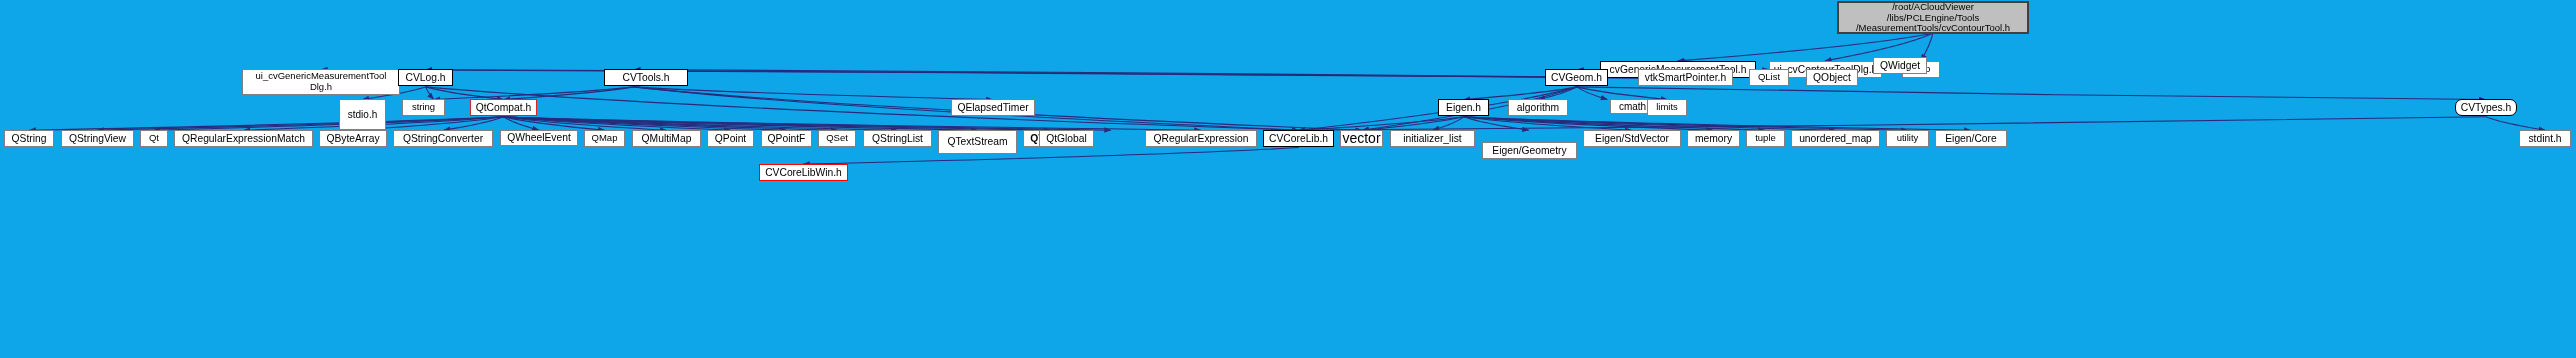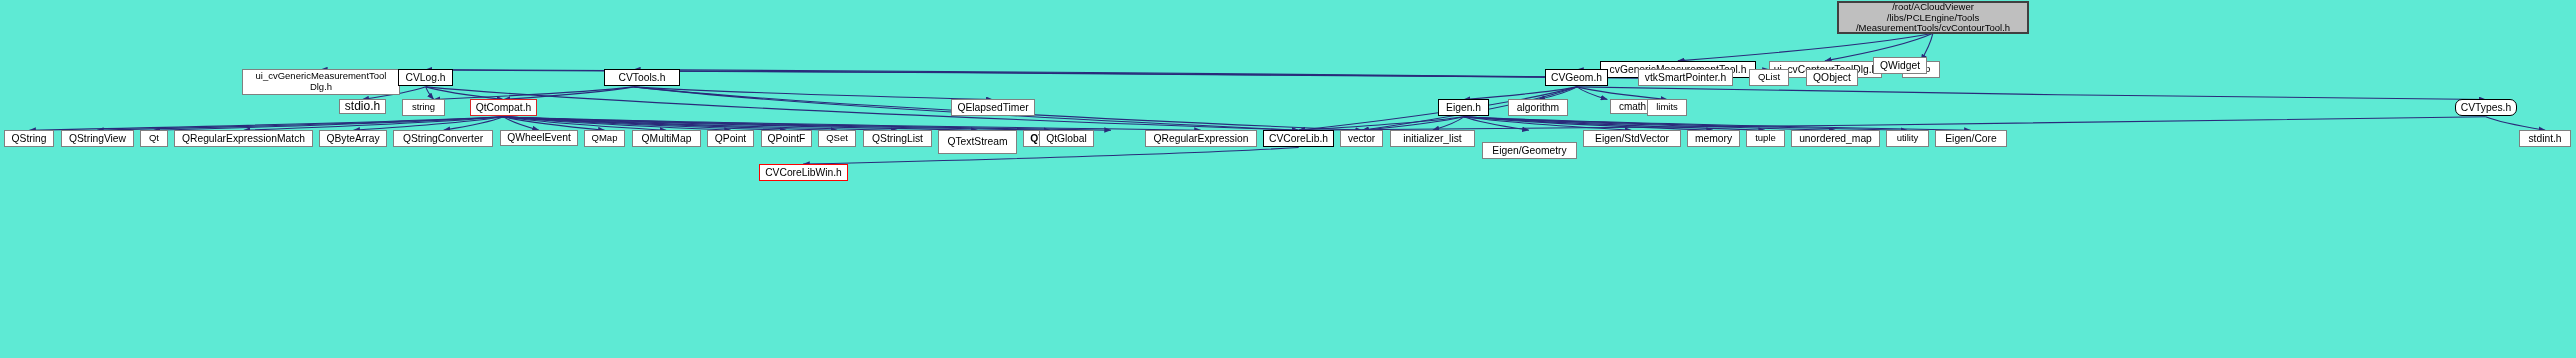--- a/index.html
+++ b/index.html
@@ -1,16 +1,16 @@
 <!DOCTYPE html>
 <html style="font-size:12.6px"><head>
 <meta charset="utf-8">
 <style>
   html,body{margin:0;padding:0;background:#ffffff;}
-  #graph{position:relative;width:2576px;height:359px;background:#5eead4;
+  #graph{position:relative;width:2576px;height:359px;background:#0ea5e9;
          font-family:"Liberation Sans",sans-serif;}
   svg{position:absolute;left:0;top:0;width:2576px;height:359px;overflow:visible;}
   .node{position:absolute;box-sizing:border-box;display:flex;align-items:center;
         justify-content:center;text-align:center;background:#ffffff;
         border:0.8px solid #808080;color:#000000;line-height:1.12;
         font-size:10.3px;white-space:pre;}
   .node.root{background:#bfbfbf;border:0.8px solid #404040;outline:0.8px solid #404040;}
   .node.bold{border:1.6px solid #000000;}
   .node.red{border:0.8px solid #d62728;color:#000000;}
   .node.red.thick{border:1.6px solid #ff0000;}
@@ -88,27 +88,27 @@
   <div id="nodes">
       <div class="node root" style="left: 1838px; top: 2.4px; width: 190px; height: 31px; font-size: 9.5px;">/root/ACloudViewer
 /libs/PCLEngine/Tools
 /MeasurementTools/cvContourTool.h</div>
       <div class="node bold" style="left: 1600px; top: 61px; width: 156px; height: 17.3px;">cvGenericMeasurementTool.h</div>
       <div class="node" style="left: 1769px; top: 61px; width: 113px; height: 17.3px;">ui_cvContourToolDlg.h</div>
       <div class="node" style="left: 1902px; top: 61px; width: 38px; height: 17.3px; font-size: 9.5px;">map</div>
       <div class="node" style="left: 242px; top: 69px; width: 158px; height: 26px; font-size: 9.5px;">ui_cvGenericMeasurementTool
 Dlg.h</div>
       <div class="node bold" style="left: 398px; top: 69px; width: 55px; height: 17.3px;">CVLog.h</div>
-      <div class="node bold" style="left: 604px; top: 69px; width: 76px; height: 17.3px;">CVTools.h</div>
+      <div class="node bold" style="left: 604px; top: 69px; width: 84px; height: 17.3px;">CVTools.h</div>
       <div class="node bold" style="left: 1545px; top: 69px; width: 63px; height: 17.3px;">CVGeom.h</div>
       <div class="node" style="left: 1638px; top: 69px; width: 95px; height: 17.3px;">vtkSmartPointer.h</div>
       <div class="node" style="left: 1749px; top: 69px; width: 40px; height: 17.3px; font-size: 9.5px;">QList</div>
       <div class="node" style="left: 1806px; top: 69px; width: 52px; height: 17.3px;">QObject</div>
       <div class="node" style="left: 1873px; top: 57px; width: 54px; height: 17.3px;">QWidget</div>
-      <div class="node" style="left: 339px; top: 99px; width: 47px; height: 15px; font-size: 12px;">stdio.h</div>
+      <div class="node" style="left: 339px; top: 99px; width: 47px; height: 31px; font-size: 10px;">stdio.h</div>
       <div class="node" style="left: 402px; top: 99px; width: 43px; height: 17.3px; font-size: 9.5px;">string</div>
       <div class="node red" style="left: 470px; top: 99px; width: 67px; height: 17.3px;">QtCompat.h</div>
       <div class="node" style="left: 951px; top: 99px; width: 84px; height: 17.3px;">QElapsedTimer</div>
       <div class="node bold" style="left: 1438px; top: 99px; width: 51px; height: 17.3px;">Eigen.h</div>
       <div class="node" style="left: 1508px; top: 99px; width: 60px; height: 17.3px;">algorithm</div>
       <div class="node" style="left: 1585px; top: 99px; width: 45px; height: 15px; font-size: 10px; margin-left: 25px;">cmath</div>
       <div class="node" style="left: 1647px; top: 99px; width: 40px; height: 17.3px; font-size: 9.5px;">limits</div>
       <div class="node bold" style="left: 2455px; top: 99px; width: 62px; height: 17.3px; border-radius: 7px;">CVTypes.h</div>
       <div class="node" style="left: 4px; top: 130px; width: 50px; height: 17.3px;">QString</div>
       <div class="node" style="left: 61px; top: 130px; width: 73px; height: 17.3px;">QStringView</div>
@@ -121,21 +121,21 @@
       <div class="node" style="left: 632px; top: 130px; width: 69px; height: 17.3px;">QMultiMap</div>
       <div class="node" style="left: 707px; top: 130px; width: 47px; height: 17.3px;">QPoint</div>
       <div class="node" style="left: 761px; top: 130px; width: 51px; height: 17.3px;">QPointF</div>
       <div class="node" style="left: 818px; top: 130px; width: 38px; height: 17.3px; font-size: 9.5px;">QSet</div>
       <div class="node" style="left: 863px; top: 130px; width: 69px; height: 17.3px;">QStringList</div>
       <div class="node" style="left: 938px; top: 130px; width: 79px; height: 24px;">QTextStream</div>
       <div class="node" style="left: 1023px; top: 130px; width: 54px; height: 17.3px; font-weight: bold;">QVector</div>
       <div class="node" style="left: 1039px; top: 130px; width: 55px; height: 17.3px;">QtGlobal</div>
       <div class="node" style="left: 1145px; top: 130px; width: 112px; height: 17.3px;">QRegularExpression</div>
       <div class="node bold" style="left: 1263px; top: 130px; width: 71px; height: 17.3px;">CVCoreLib.h</div>
-      <div class="node" style="left: 1340px; top: 130px; width: 43px; height: 17.3px; font-size: 10px;">vector</div>
+      <div class="node" style="left: 1340px; top: 130px; width: 43px; height: 17.3px; font-size: 14px;">vector</div>
       <div class="node" style="left: 1390px; top: 130px; width: 85px; height: 17.3px;">initializer_list</div>
       <div class="node" style="left: 1482px; top: 114px; width: 95px; height: 17.3px; margin-top: 28px;">Eigen/Geometry</div>
       <div class="node" style="left: 1583px; top: 130px; width: 98px; height: 17.3px;">Eigen/StdVector</div>
       <div class="node" style="left: 1687px; top: 130px; width: 53px; height: 17.3px;">memory</div>
       <div class="node" style="left: 1746px; top: 130px; width: 39px; height: 17.3px; font-size: 9.5px;">tuple</div>
       <div class="node" style="left: 1791px; top: 130px; width: 89px; height: 17.3px;">unordered_map</div>
       <div class="node" style="left: 1886px; top: 130px; width: 43px; height: 17.3px; font-size: 9.5px;">utility</div>
       <div class="node" style="left: 1935px; top: 130px; width: 72px; height: 17.3px;">Eigen/Core</div>
       <div class="node" style="left: 2519px; top: 130px; width: 52px; height: 17.3px;">stdint.h</div>
       <div class="node red thick" style="left: 759px; top: 164px; width: 89px; height: 17.3px;">CVCoreLibWin.h</div>

